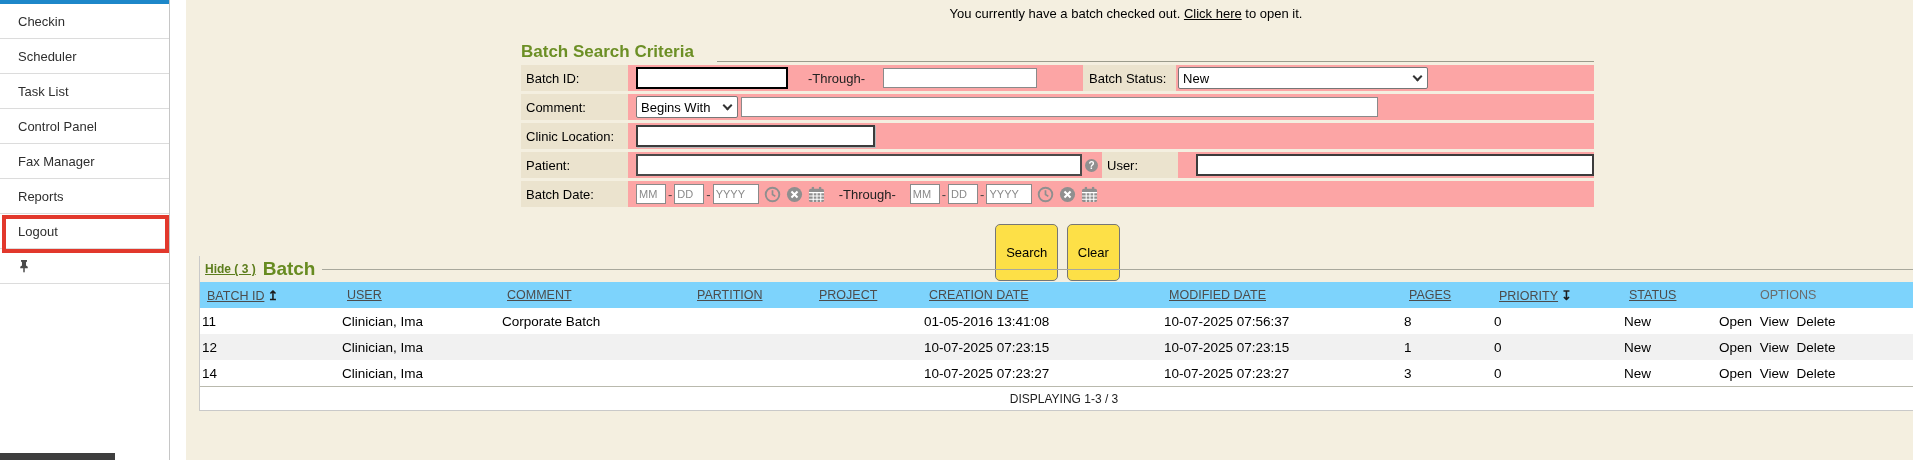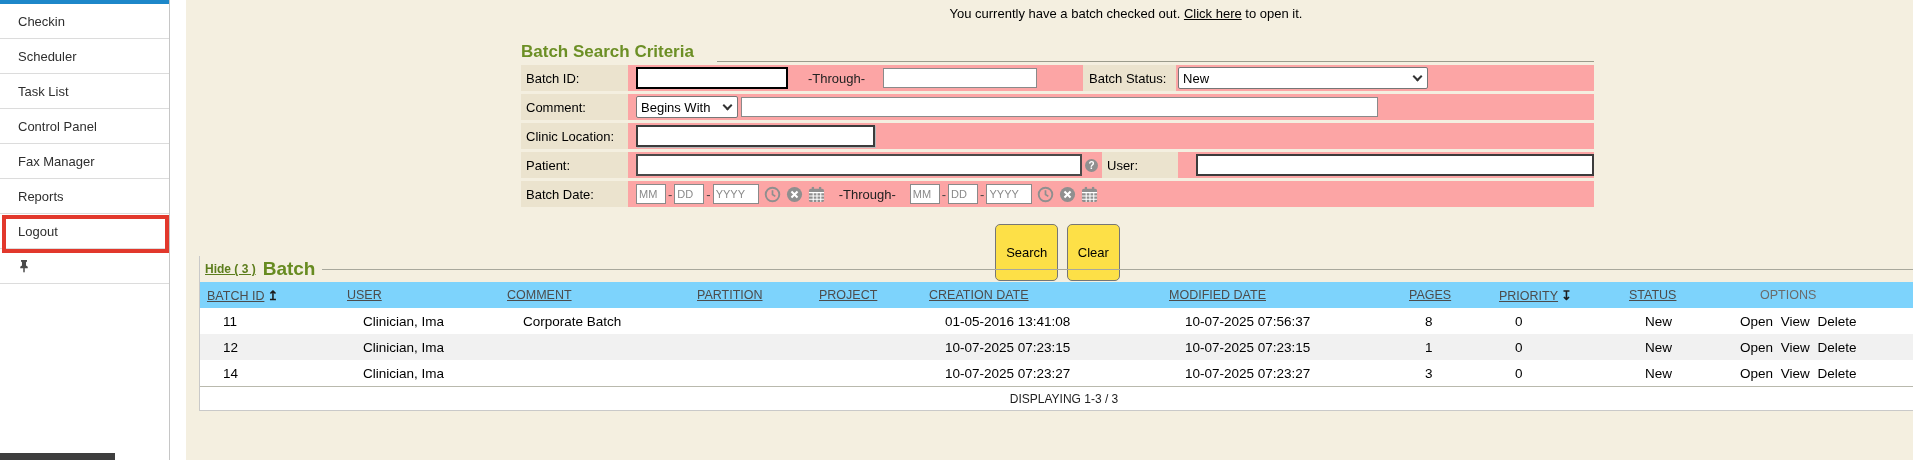--- a/index.html
+++ b/index.html
@@ -78,21 +78,21 @@
   table.batch-table { width:100%; border-collapse:collapse; table-layout:fixed; background:#fff; }
   .batch-table thead tr { background:#7dd3fc; height:26px; }
   .batch-table th { text-align:left; font-size:12.5px; color:#4c4c4c; font-weight:normal;
     padding-left:7px; white-space:nowrap; overflow:hidden; cursor:pointer; }
   .batch-table th .col-label { text-decoration:underline; }
   .batch-table th.no-sort { cursor:default; }
   .batch-table th.no-sort .col-label { text-decoration:none; color:#6b6b6b;margin-left:36px; }
   .sort-icon { font-weight:bold; color:#1c1c1c; margin-left:3px; font-size:13px; }
   .batch-table tbody tr { height:26px; font-size:13.5px; background:#fff; }
   .batch-table tbody tr.alt { background:#f1f1f1; }
-  .batch-table td { padding-left:23px; white-space:nowrap; overflow:hidden; }
+  .batch-table td { padding-left:2px; white-space:nowrap; overflow:hidden; }
   .opt-link { margin-right:4px; cursor:pointer; }
   .tfooter { height:24px; background:#fff; border-top:1px solid #b9b9ad; display:flex;
     align-items:center; justify-content:center; font-size:12px; color:#1d1d1d; }
 
   .bottom-bar { position:absolute; left:0; top:453px; width:115px; height:7px; background:#3e3e3e; }
 
   .icon-svg { display:block; width:100%; height:100%; }
 </style>
 </head>
 <body>

